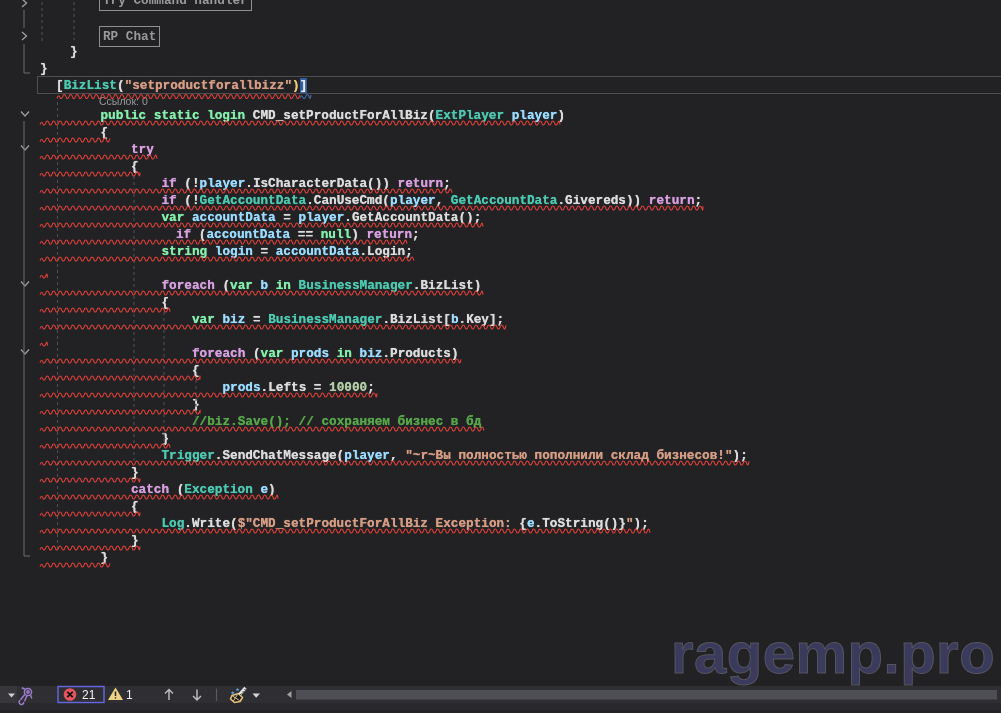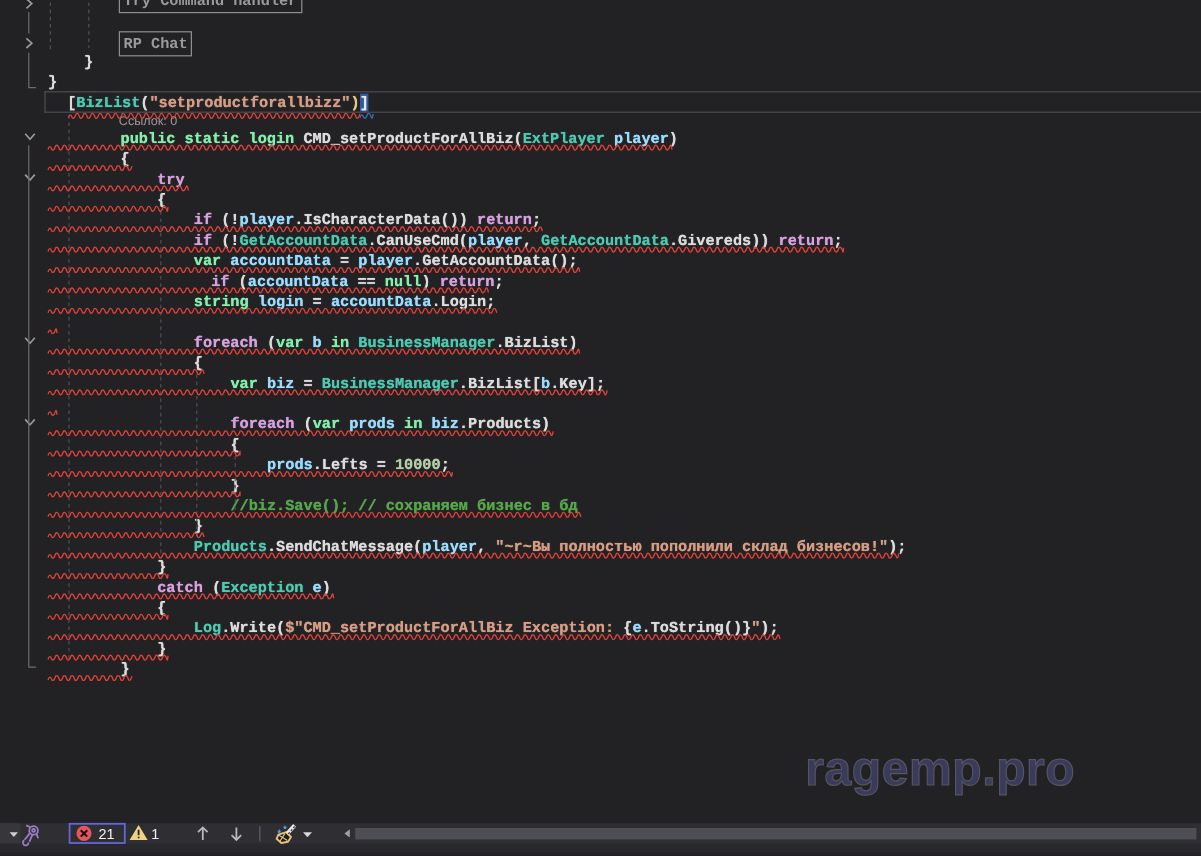--- a/index.html
+++ b/index.html
@@ -4,21 +4,21 @@
 html,body{width:1001px;height:713px;overflow:hidden;background:#222225}
 body{position:relative;font-family:"Liberation Mono",monospace}
 .ln{position:absolute;height:17px;line-height:17.4px;font-size:12.7px;font-weight:bold;color:#dcdcdc;white-space:pre;letter-spacing:0.0px;text-shadow:0 0 0.7px currentColor}
 .ln i{font-style:normal}
 .k{color:#86efac}.c{color:#d8a0df}.t{color:#4ec9b0}.v{color:#9cdcfe}.s{color:#d69d85}.n{color:#b5cea8}.cm{color:#57a64a}
 .gold{color:#e8c87e}
 .brk{background:#2d5c9e;color:#e8e8e8}
 .boxed{position:absolute;border:1px solid #8f8f8f;color:#9a9a9a;font-size:12.7px;font-weight:bold;font-family:"Liberation Mono",monospace;white-space:pre;line-height:19px;padding:0 3px}
 .cl{position:absolute;color:#9a9a9a;font-family:"Liberation Sans",sans-serif;font-size:10.5px;font-weight:normal}
 .hl{position:absolute;left:37px;top:76px;width:964px;height:18px;border-top:1px solid #4e4e52;border-bottom:1px solid #4e4e52;border-left:1px solid #4e4e52}
-.wm{position:absolute;left:671px;top:619px;font-family:"Liberation Sans",sans-serif;font-weight:bold;font-size:40px;letter-spacing:0.5px;color:#3a3a5c;-webkit-text-stroke:1px #55555e}
+.wm{position:absolute;left:671px;top:619px;font-family:"Liberation Sans",sans-serif;font-weight:bold;font-size:58px;letter-spacing:0.5px;color:#3a3a5c;-webkit-text-stroke:1px #55555e}
 </style></head>
 <body>
 <div class="hl"></div>
 <div class="boxed" style="left:99px;top:-10px">Try Command handler</div>
 <div class="boxed" style="left:99px;top:26px">RP Chat</div>
 <div class="cl" style="left:99px;top:95px">Ссылок: 0</div>
 <div class="ln" style="top:43px;left:70px">}</div>
 <div class="ln" style="top:60px;left:40px">}</div>
 <div class="ln" style="top:77px;left:56px">[<i class="t">BizList</i>(<i class="s">"setproductforallbizz"</i><i class="gold">)</i><i class="brk">]</i></div>
 <div class="ln" style="top:107px;left:100.5px"><i class="k">public</i> <i class="k">static</i> <i class="k">login</i> CMD_setProductForAllBiz(<i class="t">ExtPlayer</i> <i class="v">player</i>)</div>
@@ -32,21 +32,21 @@
 <div class="ln" style="top:243px;left:161.5px"><i class="k">string</i> <i class="v">login</i> = <i class="v">accountData</i>.Login;</div>
 <div class="ln" style="top:277px;left:161.5px"><i class="c">foreach</i> (<i class="k">var</i> <i class="v">b</i> <i class="k">in</i> <i class="t">BusinessManager</i>.BizList)</div>
 <div class="ln" style="top:294px;left:161.5px">{</div>
 <div class="ln" style="top:311px;left:192px"><i class="k">var</i> <i class="v">biz</i> = <i class="t">BusinessManager</i>.BizList[<i class="v">b</i>.Key];</div>
 <div class="ln" style="top:345px;left:192px"><i class="c">foreach</i> (<i class="k">var</i> <i class="v">prods</i> <i class="k">in</i> <i class="v">biz</i>.Products)</div>
 <div class="ln" style="top:362px;left:192px">{</div>
 <div class="ln" style="top:379px;left:222.5px"><i class="v">prods</i>.Lefts = <i class="n">10000</i>;</div>
 <div class="ln" style="top:396px;left:192px">}</div>
 <div class="ln" style="top:413px;left:192px"><i class="cm">//biz.Save(); // сохраняем бизнес в бд</i></div>
 <div class="ln" style="top:430px;left:161.5px">}</div>
-<div class="ln" style="top:447px;left:161.5px"><i class="t">Products</i>.SendChatMessage(<i class="v">player</i>, <i class="s">"~r~Вы полностью пополнили склад бизнесов!"</i>);</div>
+<div class="ln" style="top:447px;left:161.5px"><i class="t">Trigger</i>.SendChatMessage(<i class="v">player</i>, <i class="s">"~r~Вы полностью пополнили склад бизнесов!"</i>);</div>
 <div class="ln" style="top:464px;left:131px">}</div>
 <div class="ln" style="top:481px;left:131px"><i class="c">catch</i> (<i class="t">Exception</i> <i class="v">e</i>)</div>
 <div class="ln" style="top:498px;left:131px">{</div>
 <div class="ln" style="top:515px;left:161.5px"><i class="t">Log</i>.Write(<i class="s">$"CMD_setProductForAllBiz Exception: </i>{<i class="v">e</i>.ToString()}<i class="s">"</i>);</div>
 <div class="ln" style="top:532px;left:131px">}</div>
 <div class="ln" style="top:549px;left:100.5px">}</div>
 <svg width="1001" height="713" style="position:absolute;left:0;top:0;pointer-events:none">
 <path d="M42.0 -10 V43" stroke="#50505a" stroke-width="1" stroke-dasharray="3 3" fill="none"></path>
 <path d="M74.0 -10 V40" stroke="#50505a" stroke-width="1" stroke-dasharray="3 3" fill="none"></path>
 <path d="M57.5 96 V549" stroke="#50505a" stroke-width="1" stroke-dasharray="3 3" fill="none"></path>

